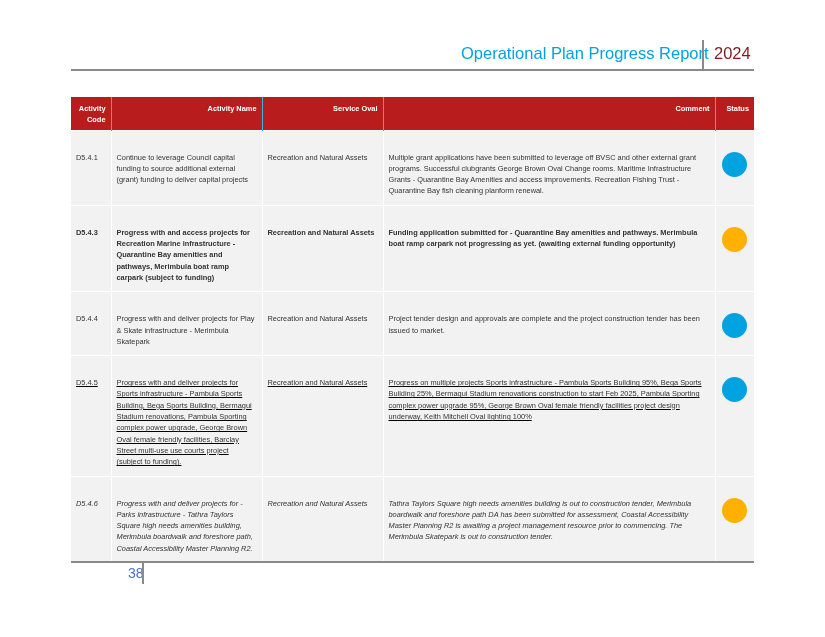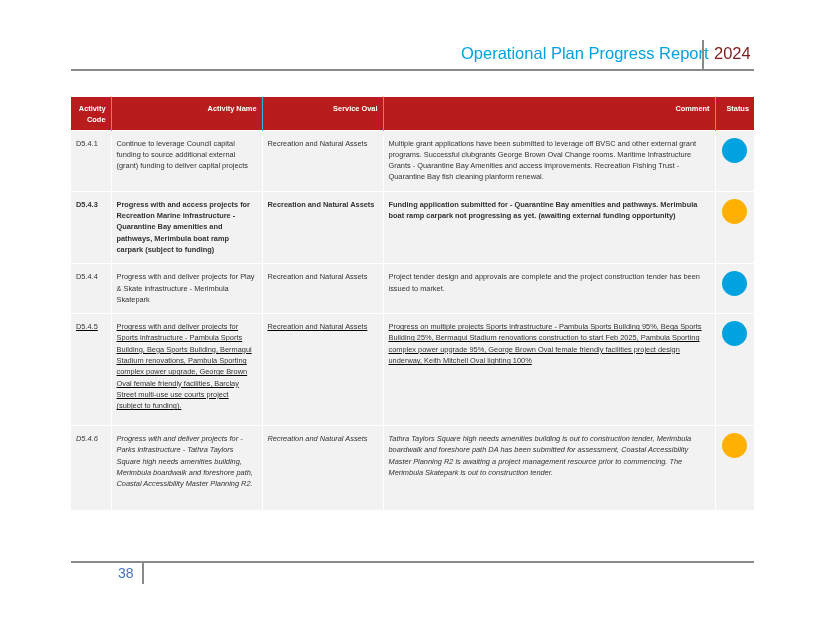--- a/index.html
+++ b/index.html
@@ -4,27 +4,27 @@
 <style>
   html, body { margin:0; padding:0; background:#ffffff; }
   body { width:825px; height:637px; position:relative; overflow:hidden; font-family:"Liberation Sans", sans-serif; }
   .header-title { position:absolute; top:44px; left:461px; font-size:16.5px; color:#00a3e0; white-space:nowrap; }
   .header-year { position:absolute; top:44px; left:714px; font-size:16.5px; color:#7f1d1d; }
   .header-vline { position:absolute; left:702px; top:40px; width:2px; height:30px; background:#8a8a8a; }
   .header-hline { position:absolute; left:71px; top:69px; width:683px; height:2px; background:#8a8a8a; }
   table { position:absolute; left:71px; top:97px; width:683px; border-collapse:collapse; font-size:7.4px; line-height:11.3px; table-layout:fixed; }
   thead th { background:#b91c1c; color:#ffffff; font-weight:bold; text-align:right; vertical-align:top; padding:6px 5px 4px 5px; height:22px; border-right:1px solid #35b4e6; }
   thead th:last-child { border-right:none; }
-  tbody td { background:#f2f2f2; color:#333333; vertical-align:top; padding:7px 5px 8px 5px; border-right:1px solid #ffffff; }
+  tbody td { background:#f2f2f2; color:#333333; vertical-align:top; padding:21px 5px 8px 5px; border-right:1px solid #ffffff; }
   tbody td:last-child { border-right:none; }
   tbody tr { border-top:1px solid #ffffff; }
   .status-dot { width:25px; height:25px; border-radius:50%; margin:0 auto; margin-top:0px; }
   .footer-hline { position:absolute; left:71px; top:561px; width:683px; height:2px; background:#8a8a8a; }
   .footer-vline { position:absolute; left:142px; top:562px; width:2px; height:22px; background:#8a8a8a; }
-  .footer-page { position:absolute; left:118px; top:565px; font-size:14px; color:#4472c4; }
+  .footer-page { position:absolute; left:128px; top:565px; font-size:14px; color:#4472c4; }
 </style>
 </head>
 <body>
 
 <div class="header-title">Operational Plan Progress Report</div>
 <div class="header-vline"></div>
 <div class="header-year">2024</div>
 <div class="header-hline"></div>
 
 <table>

